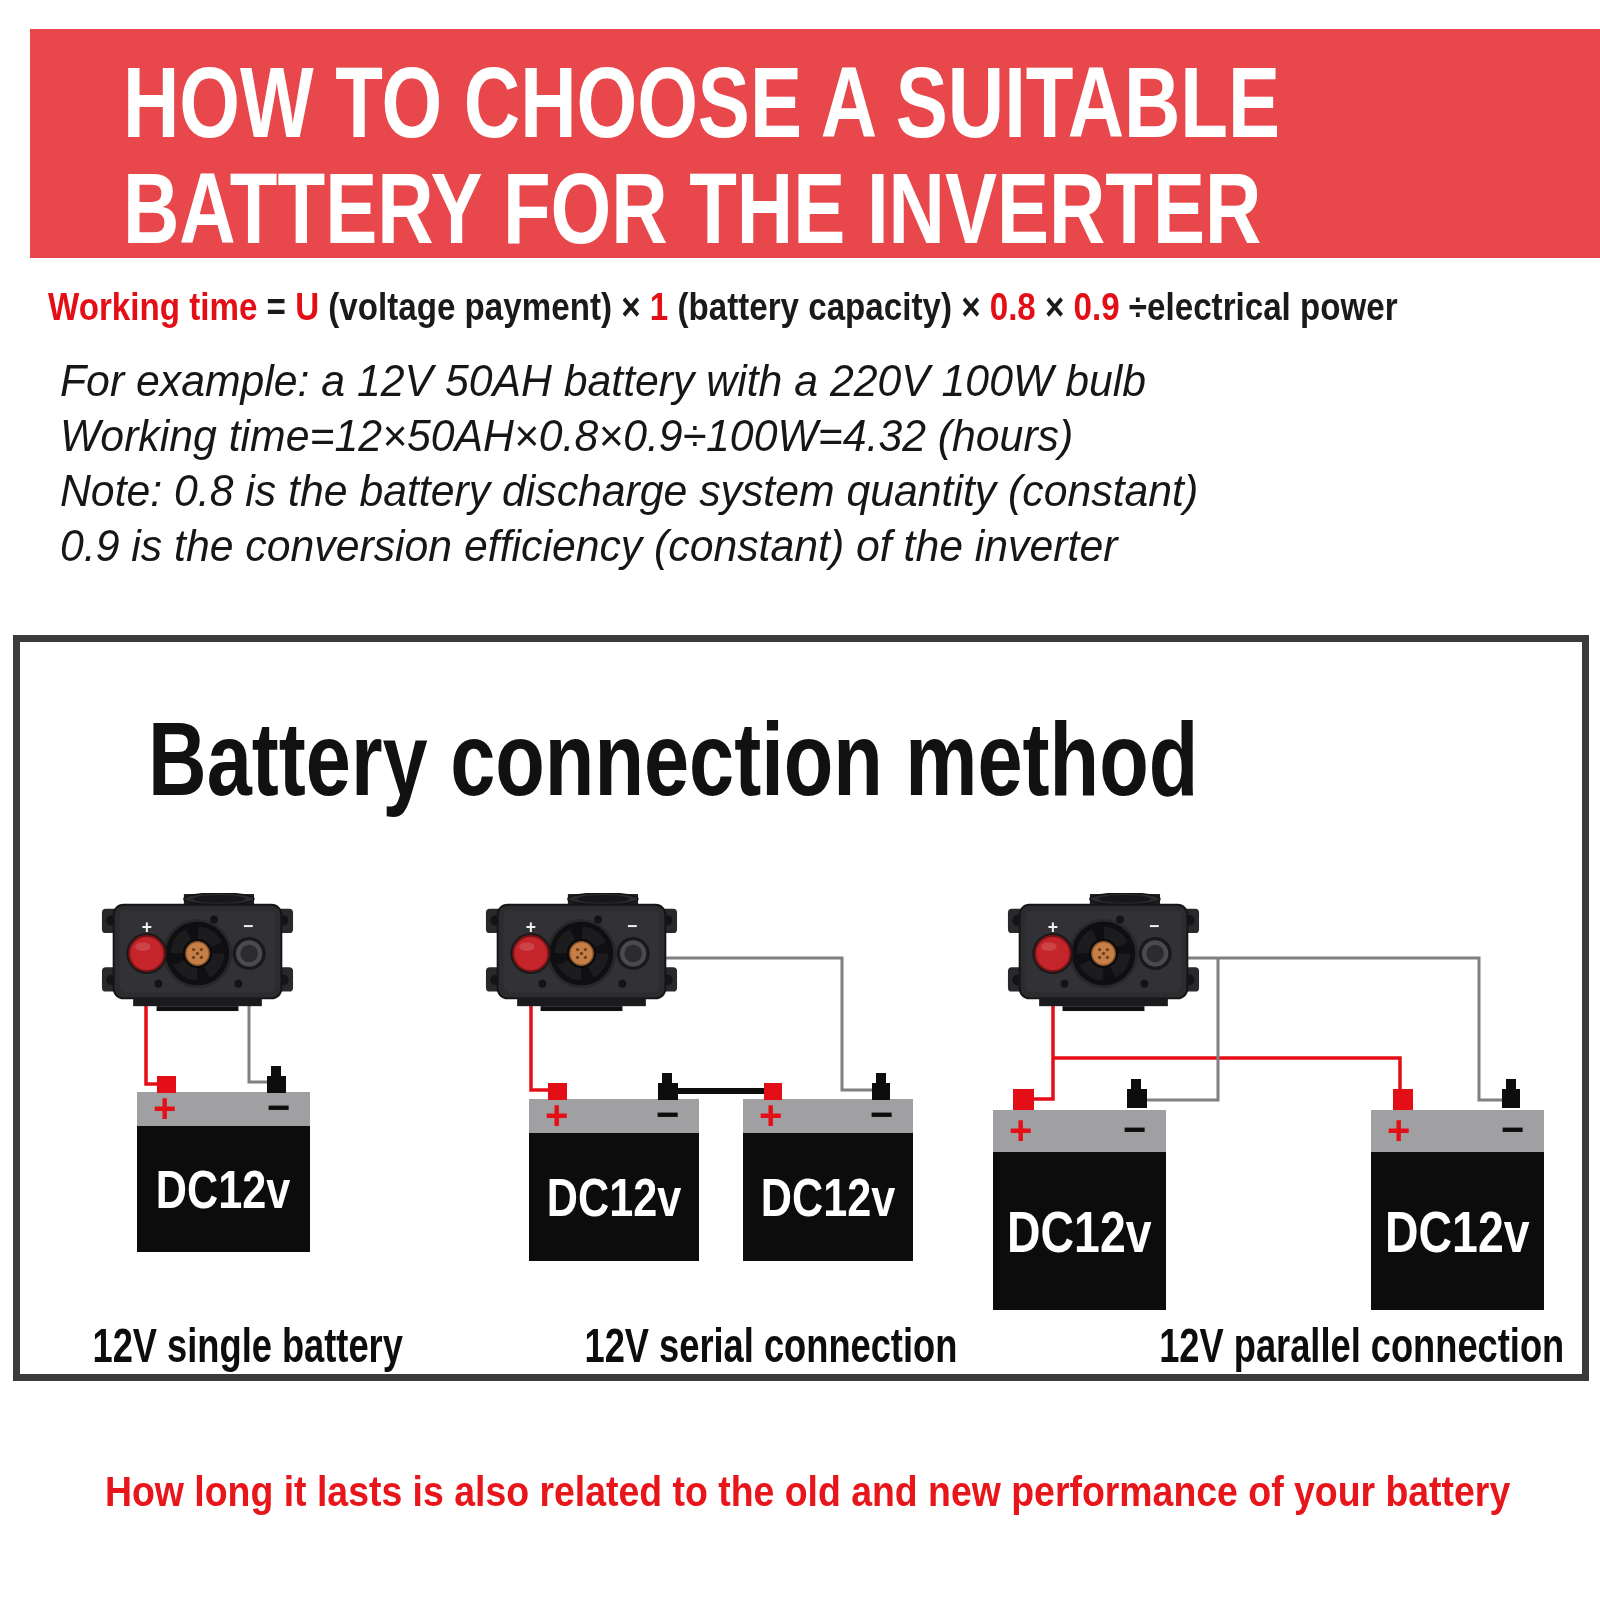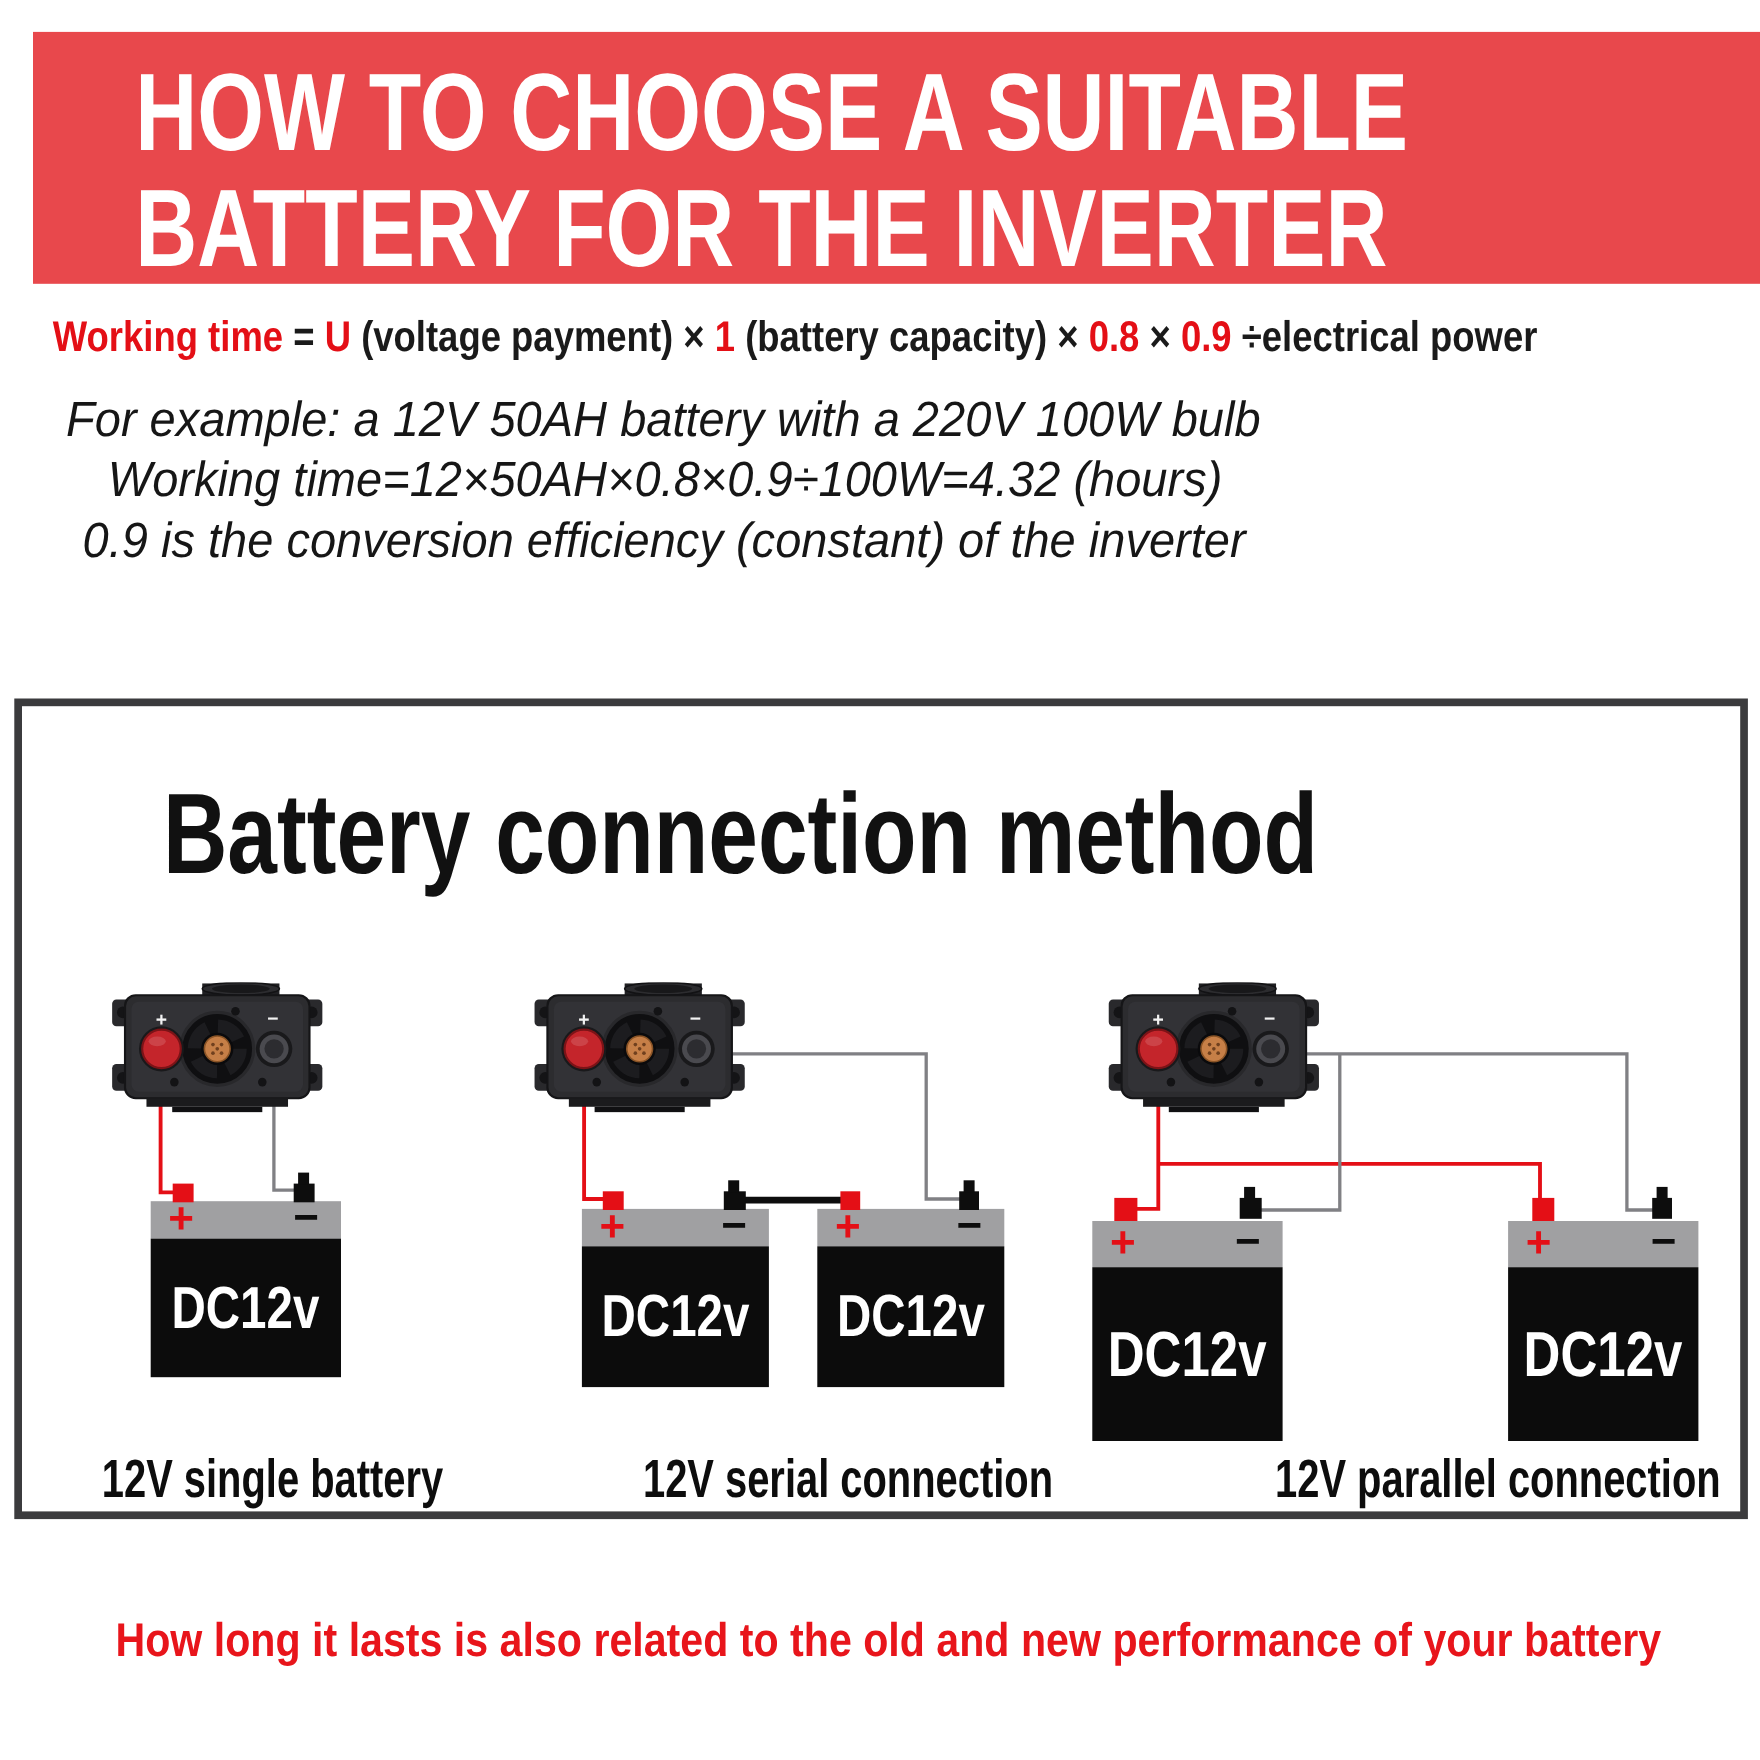--- a/index.html
+++ b/index.html
@@ -21,21 +21,21 @@
   .formula {
     position:absolute; left:48px; top:285px; width:1545px;
     font-size:39px; font-weight:700; color:#1a1a1a; white-space:nowrap;text-decoration:underline;
   }
   .formula .cond { display:inline-block; transform:scaleX(0.85); transform-origin:left center; }
   .f-red { color:#e40f16; }
   .f-dark { color:#1a1a1a; }
   
   .example {
     position:absolute; left:60px; top:353px; color:#161616;
-    font-style:italic; font-size:45px; line-height:55px;text-align:center;
+    font-style:italic; font-size:45px; line-height:55px;
   }
   .example .line { white-space:nowrap; }
   .example .cond { display:inline-block; transform:scaleX(0.95); transform-origin:left center; }
   
   .conn-box {
     position:absolute; left:13px; top:635px; width:1576px; height:746px;
     border:7px solid #3b3b3d; background:#ffffff; box-sizing:border-box;
   }
   .box-title {
     position:absolute; left:0; top:700px; width:1600px; 
@@ -151,20 +151,21 @@
 
   <div class="formula">
     <span class="cond">
       <span class="f-red">Working time</span><span class="f-dark"> = </span><span class="f-red">U</span><span class="f-dark"> (voltage payment) × </span><span class="f-red">1</span><span class="f-dark"> (battery capacity) × </span><span class="f-red">0.8</span><span class="f-dark"> × </span><span class="f-red">0.9</span><span class="f-dark"> ÷electrical power</span>
     </span>
   </div>
 
   <div class="example">
     <div class="line"><span class="cond">For example: a 12V 50AH battery with a 220V 100W bulb</span></div>
     <div class="line"><span class="cond">Working time=12×50AH×0.8×0.9÷100W=4.32 (hours)</span></div>
+    <div class="line"><span class="cond">Note: 0.8 is the battery discharge system quantity (constant)</span></div>
     <div class="line"><span class="cond">0.9 is the conversion efficiency (constant) of the inverter</span></div>
   </div>
 
   <section class="conn-box"></section>
   <div class="box-title">
     <span class="cond">Battery connection method</span>
   </div>
 
   <svg class="wires" width="1600" height="1600" viewBox="0 0 1600 1600" fill="none">
 

